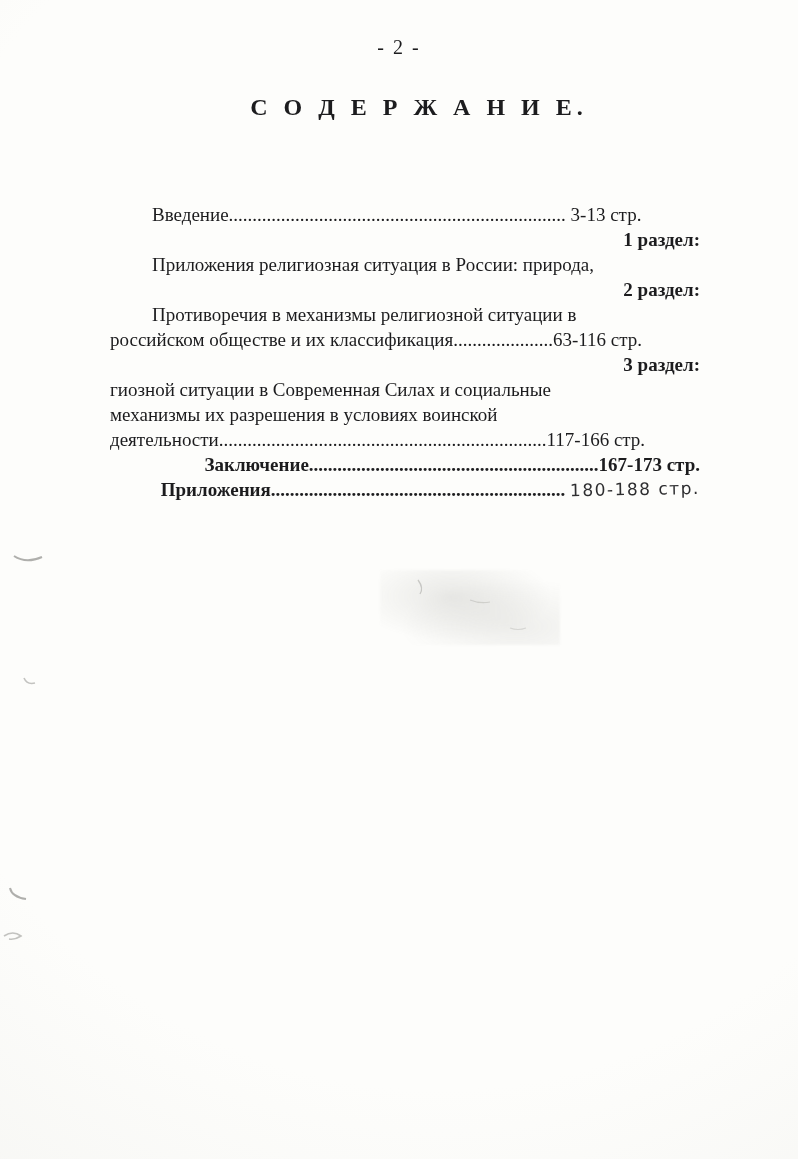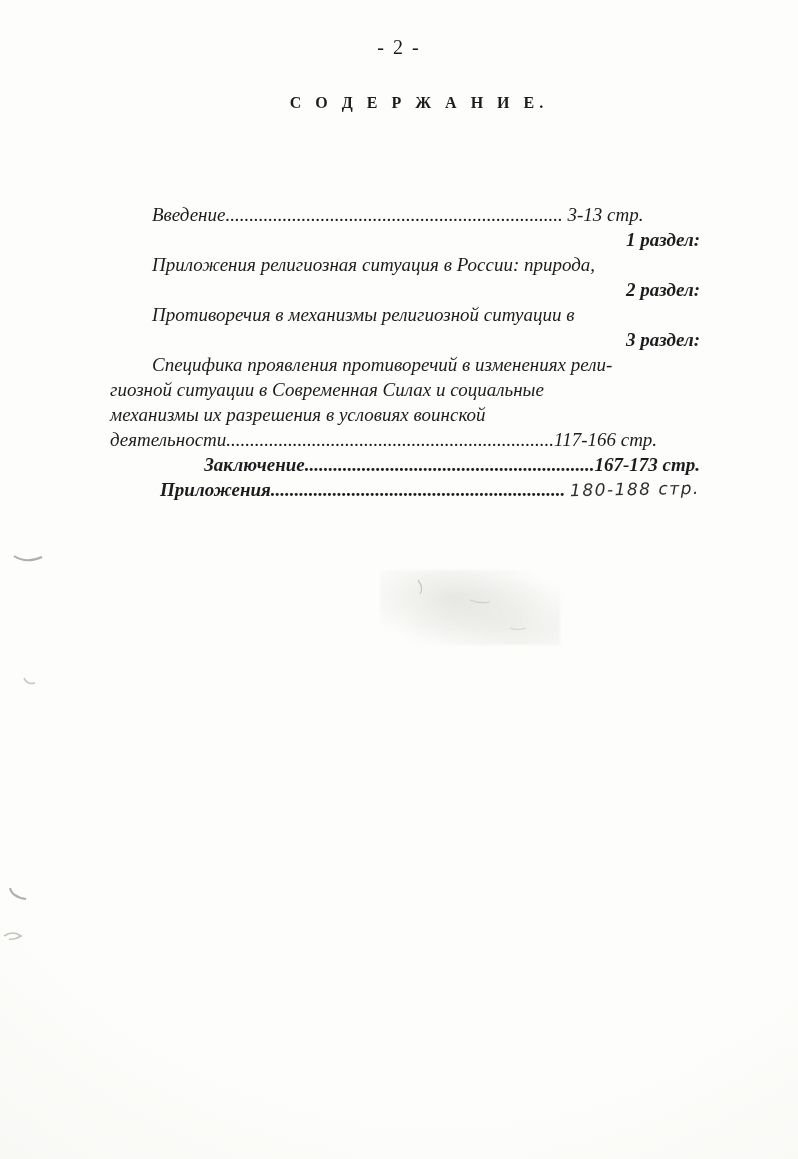--- a/index.html
+++ b/index.html
@@ -29,32 +29,31 @@
     text-align: center;
     font-size: 20px;
     letter-spacing: 2px;
   }
   .doc-title {
     position: absolute;
     top: 94px;
     left: 40px;
     width: 758px;
     text-align: center;
-    font-size: 16px;
+    font-size: 24px;
     font-weight: bold;
     letter-spacing: 5px;
   }
   .toc {
     position: absolute;
     top: 202px;
     left: 110px;
     width: 590px;
     font-size: 19px;
     line-height: 25px;
-    font-style: italic;
   }
   .line {
     white-space: nowrap;
   }
   .line.indent {
     padding-left: 42px;
   }
   .line.bold {
     font-weight: bold;
     text-align: right;
@@ -94,22 +93,22 @@
   <div class="page-number">- 2 -</div>
 
   <div class="doc-title">С О Д Е Р Ж А Н И Е.</div>
 
   <div class="toc">
     <div class="line indent"><span>Введение....................................................................... 3-13 стр.</span></div>
     <div class="line indent bold"><span>1 раздел:</span></div>
     <div class="line indent"><span>Приложения религиозная ситуация в России: природа,</span></div>
     <div class="line indent bold"><span>2 раздел:</span></div>
     <div class="line indent"><span>Противоречия в механизмы религиозной ситуации в</span></div>
+    <div class="line"><span>российском обществе и их классификация.....................63-116 стр.</span></div>
     <div class="line indent bold"><span>3  раздел:</span></div>
-    <div class="line indent"><span>Специфика проявления  противоречий в изменениях рели-</span></div>
     <div class="line"><span>гиозной ситуации в Современная Силах и социальные</span></div>
     <div class="line"><span>механизмы их разрешения в условиях  воинской</span></div>
     <div class="line"><span>деятельности.....................................................................117-166 стр.</span></div>
     <div class="line indent bold"><span>Заключение.............................................................167-173 стр.</span></div>
     <div class="line indent bold"><span>Приложения.............................................................. </span><span class="handwritten">180-188 стр.</span></div>
   </div>
 
   <div class="artifacts">
     <div class="smudge"></div>
     <svg width="798" height="1159" viewBox="0 0 798 1159">

